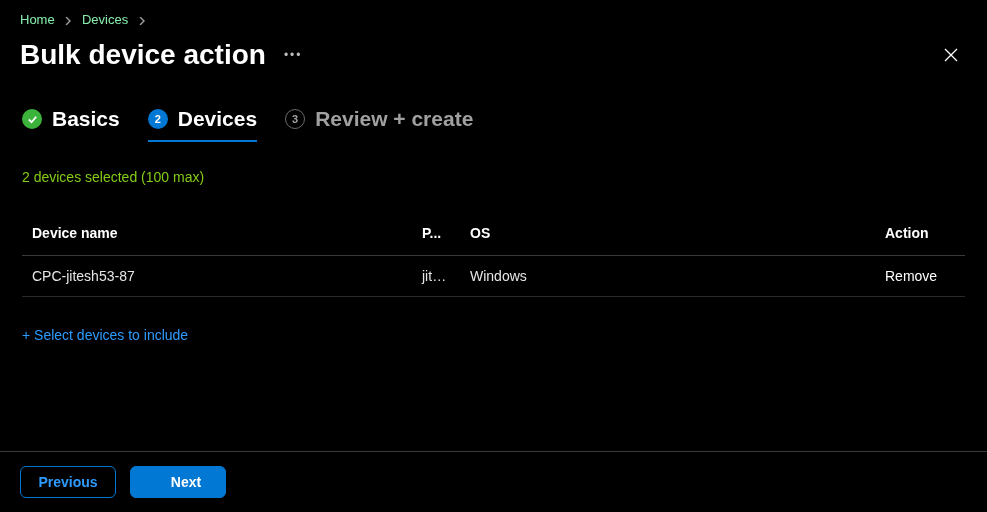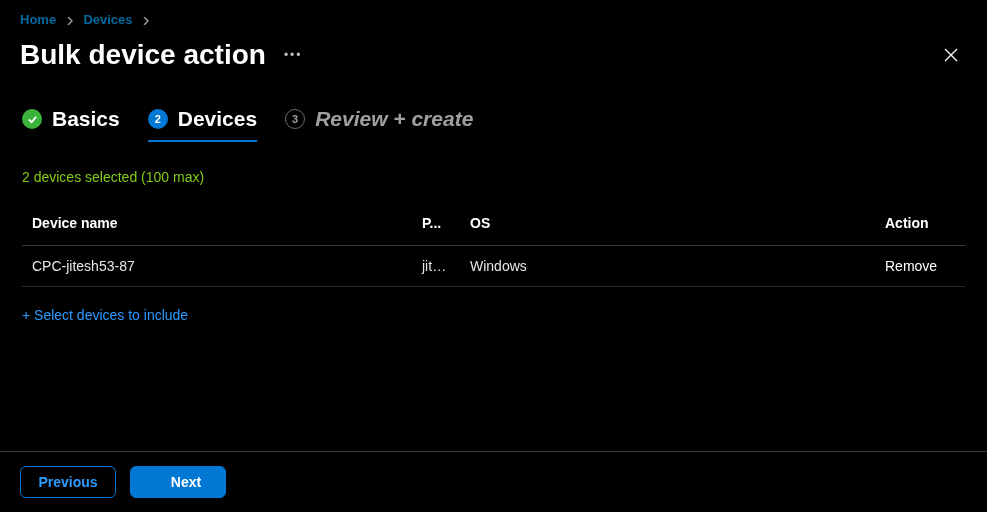--- a/index.html
+++ b/index.html
@@ -11,24 +11,23 @@
     width: 987px;
     height: 512px;
     overflow: hidden;
     position: relative;
   }
   .breadcrumb {
     padding: 12px 20px 8px 20px;
     font-size: 13px;
   }
   .breadcrumb a {
-    color: #0369a1;
+    color: #86efac;
     text-decoration: none;
     cursor: pointer;
-    font-weight: bold;
   }
   .breadcrumb .sep {
     color: #a0a0a0;
     margin: 0 6px;
     font-size: 11px;
     display: inline-block;
     vertical-align: middle;
   }
   .header {
     display: flex;
@@ -79,39 +78,39 @@
     display: flex;
     align-items: center;
     justify-content: center;
     font-size: 11px;
     font-weight: 600;
   }
   .tab.completed .circle { background: #3cb43c; }
   .tab.active .circle { background: #0078d4; color: #fff; }
   .tab.inactive .circle { border: 1px solid #6b6b6b; color: #a0a0a0; }
   .tab .label { font-size: 21px; font-weight: 600; }
-  .tab.inactive .label { color: #a0a0a0; font-style: italic; }
+  .tab.inactive .label { color: #a0a0a0; }
   .tab.active::after {
     content: "";
     position: absolute;
     left: 0;
     right: 0;
     bottom: -1px;
     height: 2px;
     background: #0078d4;
   }
   .check-svg { stroke: #fff; }
   .status-line {
     padding: 18px 22px 16px 22px;
     font-size: 14px;
     color: #84cc16;
   }
   table {
     width: calc(100% - 44px);
-    margin: 0 22px;
+    margin: 10px 22px;
     border-collapse: collapse;
   }
   thead th {
     text-align: left;
     font-weight: 600;
     font-size: 14px;
     padding: 14px 10px 14px 10px;
     border-bottom: 1px solid #3a3a3a;
   }
   th.col-name { width: 390px; }

